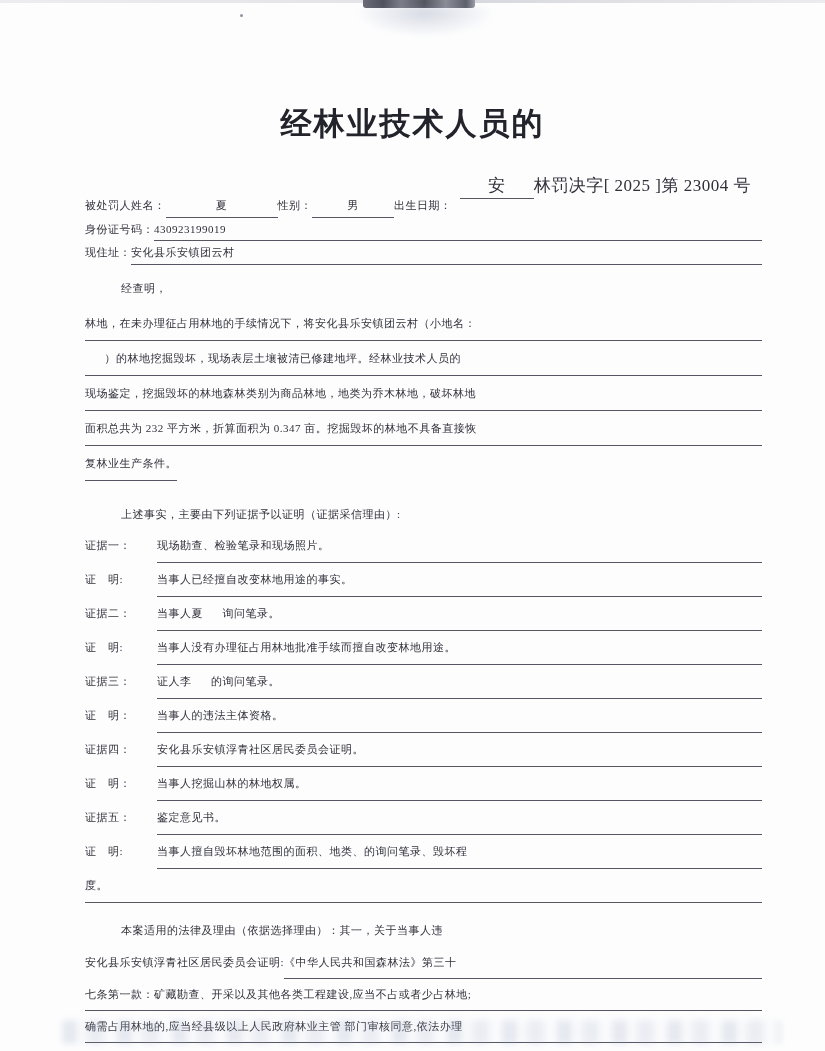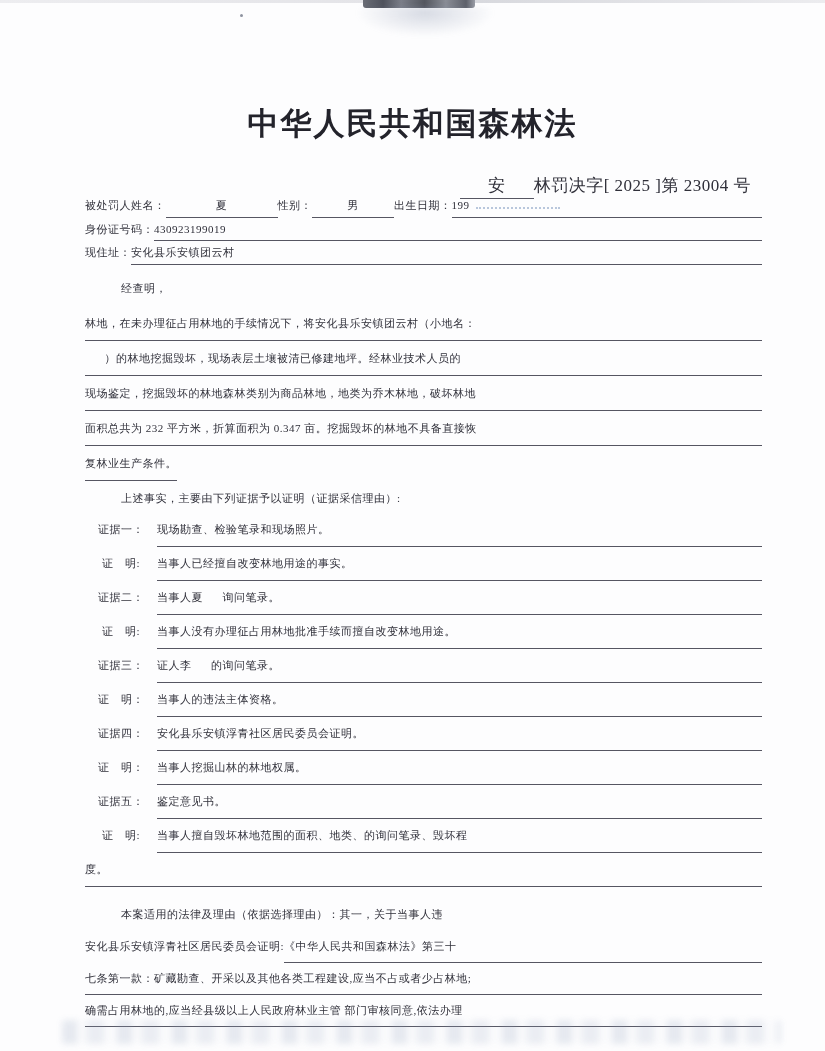--- a/index.html
+++ b/index.html
@@ -43,55 +43,54 @@
   .ul { border-bottom:1.5px solid #565662; }
   .grow { flex:1 1 auto; }
   .w112 { flex:0 0 112px; text-align:center; }
   .w82  { flex:0 0 82px;  text-align:center; }
   .gap68 { flex:0 0 68px; }
   .redact-dots { display:inline-block; width:84px; height:12px;
     border-bottom:2px dotted #b9c7dc; margin-left:6px; }
 
   .findings { margin-top:6px; }
   .rrow { display:flex; height:35px; line-height:34px; }
-  .intro-row { margin-top:2px; height:30px; line-height:30px; }
+  .intro-row { margin-top:18px; height:30px; line-height:30px; }
   .indent { padding-left:36px; }
 
   .erow { display:flex; height:34px; line-height:33px; }
-  .elabel { flex:0 0 72px;text-align:center; }
+  .elabel { flex:0 0 72px; }
 
   .legal { margin-top:12px; }
   .lrow { display:flex; height:32px; line-height:31px; }
 </style>
 </head>
 <body>
 
 <div class="page">
 
   <div class="top-edge-line"></div>
   <div class="top-smudge-dark"></div>
   <div class="top-smudge-soft"></div>
   <div class="top-speck"></div>
 
-  <h1 class="title">中华人民共和国森林法</h1>
+  <h1 class="title">经林业技术人员的</h1>
 
   <div class="doc-no">
     <span class="agency-blank">安</span><span>林罚决字[ 2025 ]第 23004 号</span>
   </div>
 
   <div class="content">
 
     <div class="form-section">
       <div class="form-row">
         <span>被处罚人姓名：</span>
         <span class="ul w112">夏</span>
         <span>性别：</span>
         <span class="ul w82">男</span>
         <span>出生日期：</span>
-        <span class="ul grow"><span>199</span><span class="redact-dots"></span></span>
       </div>
       <div class="form-row">
         <span>身份证号码：</span>
         <span class="ul grow"><span>4309231990</span><span class="gap68"></span><span>19</span></span>
       </div>
       <div class="form-row">
         <span>现住址：</span>
         <span class="ul grow"><span>安化县乐安镇团云村</span></span>
       </div>
     </div>

